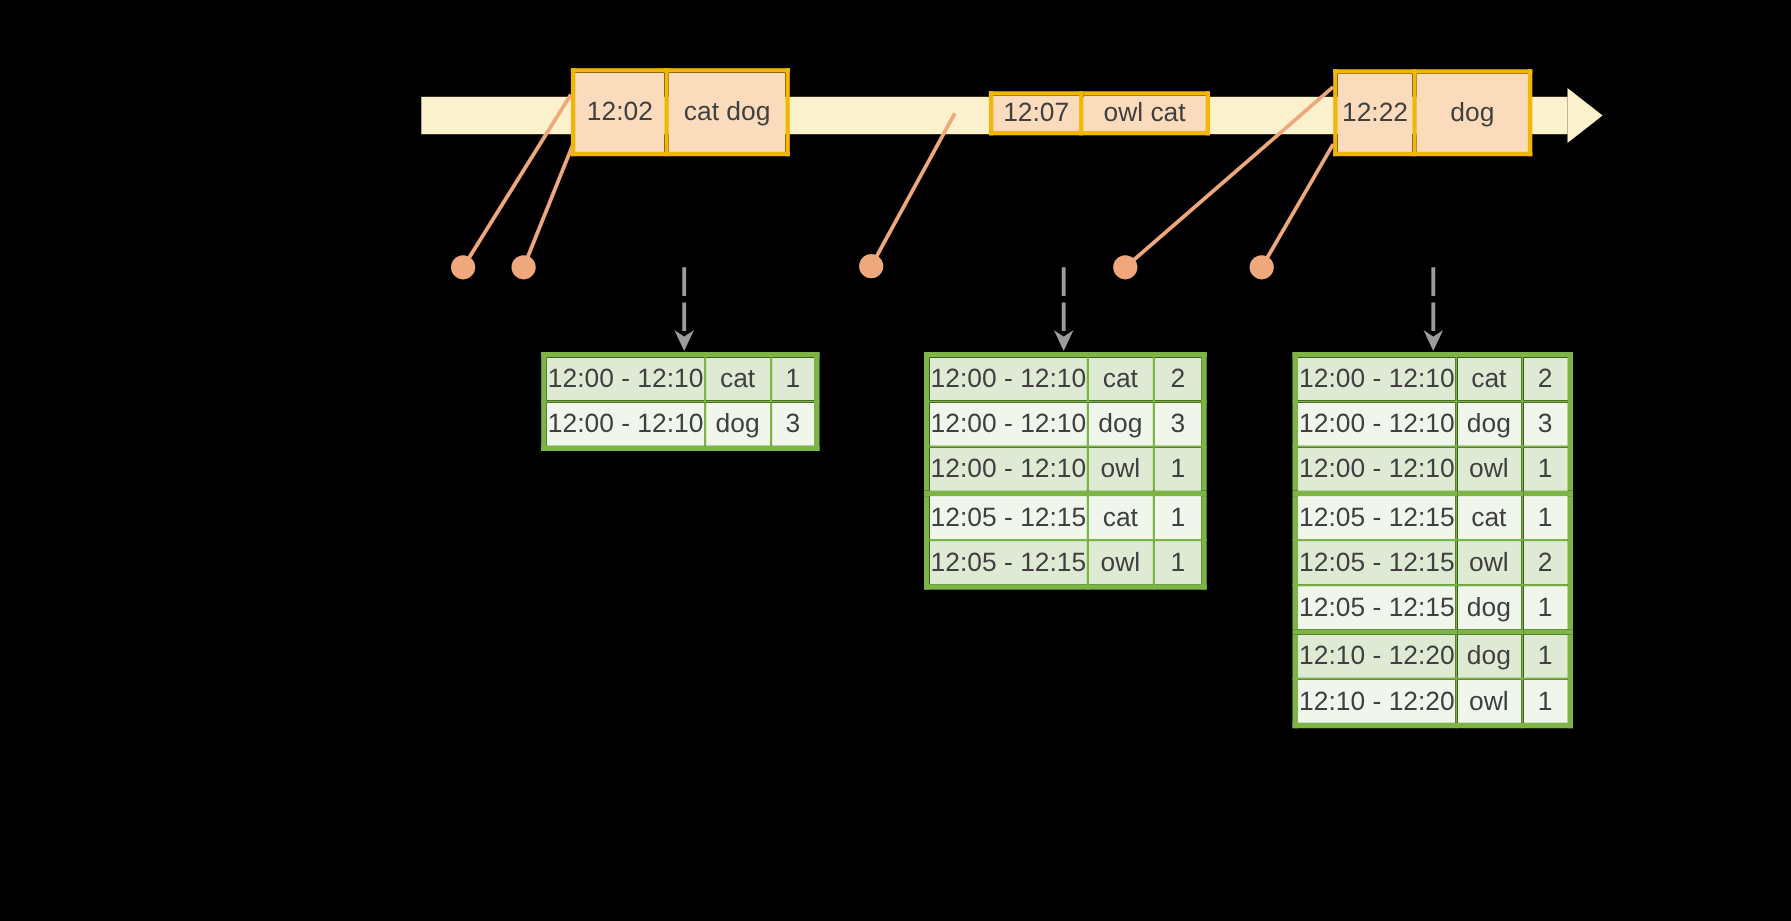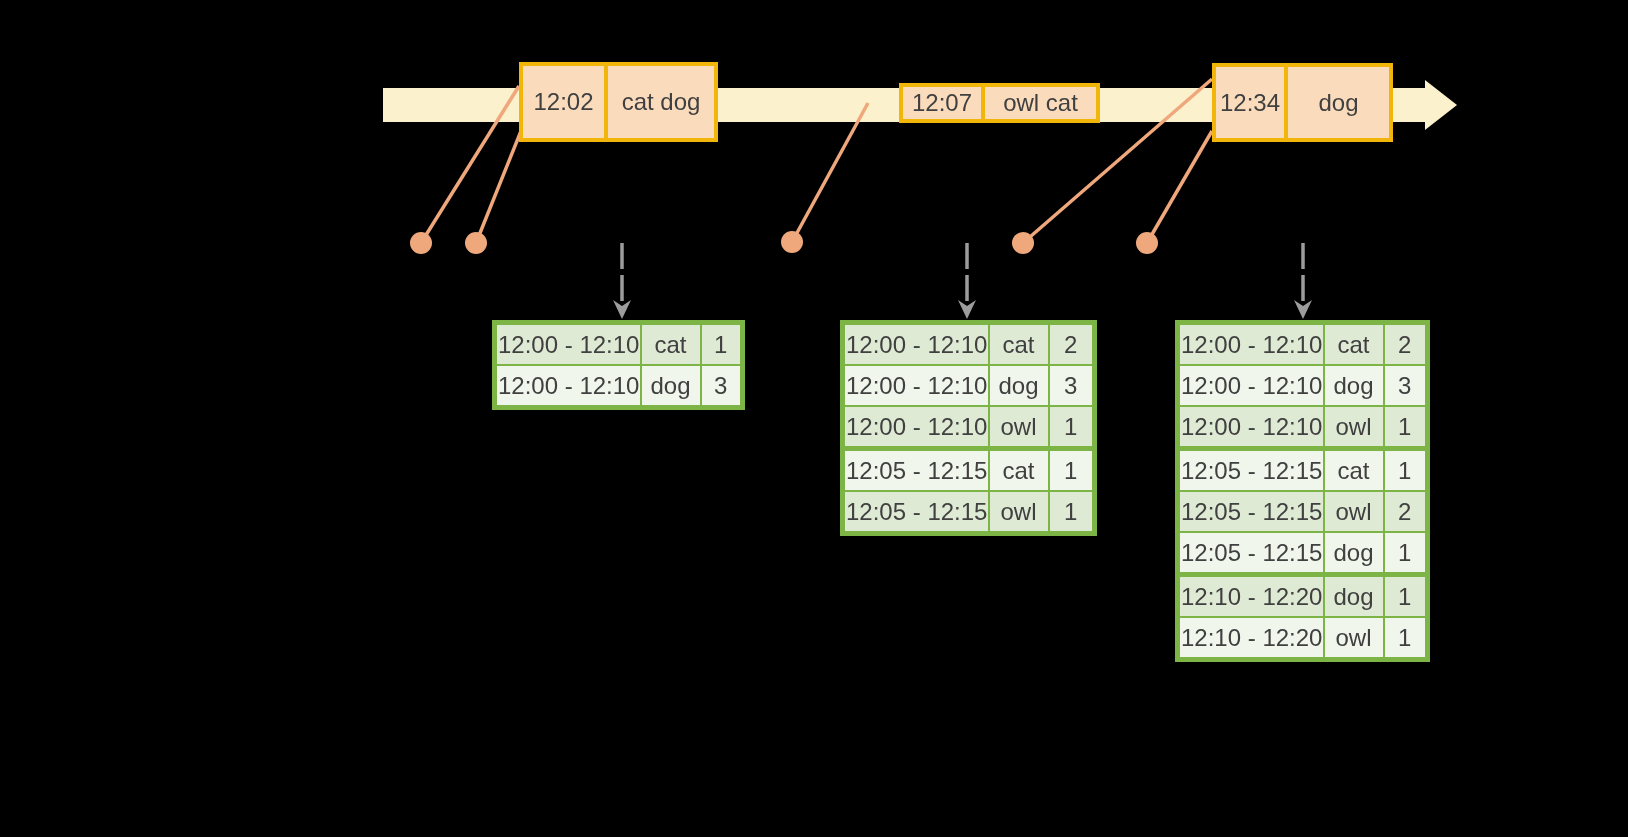--- a/index.html
+++ b/index.html
@@ -104,21 +104,21 @@
       </tbody>
   </table>
 
   <table id="etable3" class="etable">
     <colgroup>
         <col class="c1">
         <col class="c2">
       </colgroup>
     <tbody>
         <tr>
-          <td>12:34</td>
+          <td>12:22</td>
           <td>dog</td>
         </tr>
       </tbody>
   </table>
 
   <table id="gtable1" class="gtable">
     <colgroup>
         <col class="c1">
         <col class="c2">
         <col class="c3">

